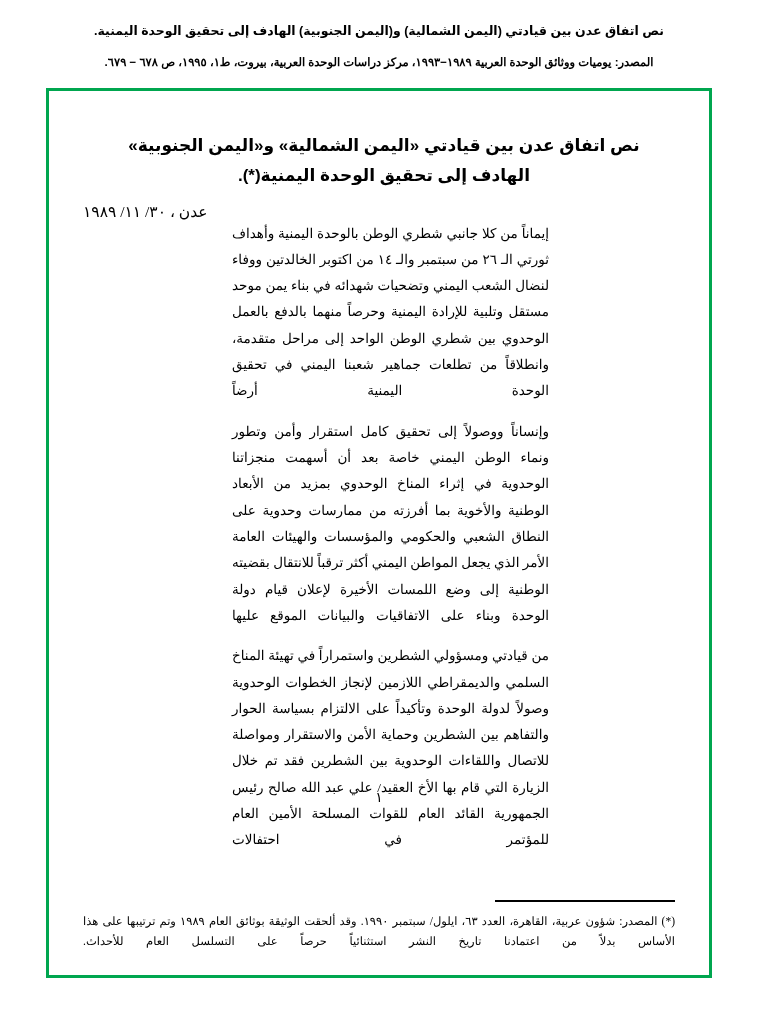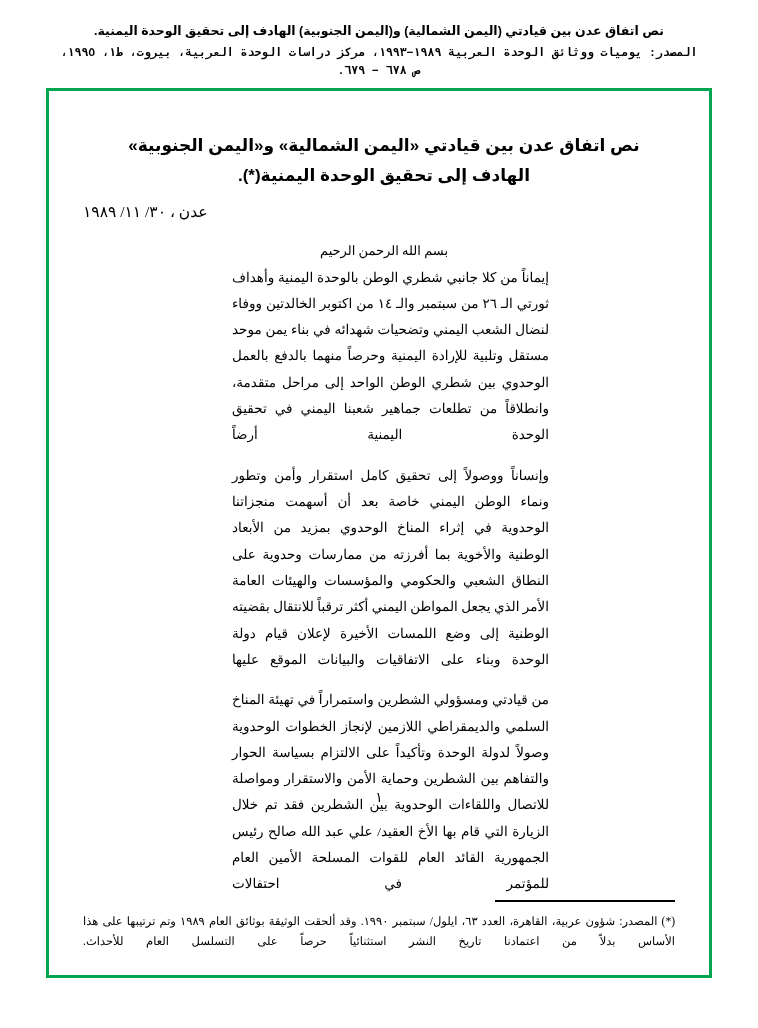--- a/index.html
+++ b/index.html
@@ -30,25 +30,25 @@
     box-sizing: border-box;
   }
   .doc-header .hdr-title {
     font-family: "Liberation Sans", "DejaVu Sans", sans-serif;
     font-weight: bold;
     font-size: 12.5px;
     line-height: 1.5;
     letter-spacing: 0px;
   }
   .doc-header .hdr-source {
-    font-family: Liberation Mono, monospace;
+    font-family: Liberation Sans, sans-serif;
     font-weight: bold;
     font-size: 11.5px;
     line-height: 1.6;
-    margin-top: 3px;
+    margin-top: 12px;
   }
 
   
   .frame {
     position: absolute;
     left: 46px;
     top: 88px;
     width: 666px;
     height: 890px;
     border: 3px solid #00a64f;
@@ -141,21 +141,20 @@
     <div class="hdr-source">المصدر: يوميات ووثائق الوحدة العربية ١٩٨٩−١٩٩٣، مركز دراسات الوحدة العربية، بيروت، ط١، ١٩٩٥، ص ٦٧٨ − ٦٧٩.</div>
   </div>
 
   <div class="frame" style="border-color: rgb(0, 166, 79);">
     <div class="frame-inner">
 
       <div class="title">نص اتفاق عدن بين قيادتي «اليمن الشمالية» و«اليمن الجنوبية» الهادف إلى تحقيق الوحدة اليمنية(*).</div>
 
       <div class="dateline">عدن ، ٣٠/ ١١/ ١٩٨٩</div>
 
-      <div class="basmala">بسم الله الرحمن الرحيم</div>
 
       <div class="body-col">
         <p>إيماناً من كلا جانبي شطري الوطن بالوحدة اليمنية وأهداف ثورتي الـ ٢٦ من سبتمبر والـ ١٤ من اكتوبر الخالدتين ووفاء لنضال الشعب اليمني وتضحيات شهدائه في بناء يمن موحد مستقل وتلبية للإرادة اليمنية وحرصاً منهما بالدفع بالعمل الوحدوي بين شطري الوطن الواحد إلى مراحل متقدمة، وانطلاقاً من تطلعات جماهير شعبنا اليمني في تحقيق الوحدة اليمنية أرضاً</p>
         <p>وإنساناً ووصولاً إلى تحقيق كامل استقرار وأمن وتطور ونماء الوطن اليمني خاصة بعد أن أسهمت منجزاتنا الوحدوية في إثراء المناخ الوحدوي بمزيد من الأبعاد الوطنية والأخوية بما أفرزته من ممارسات وحدوية على النطاق الشعبي والحكومي والمؤسسات والهيئات العامة الأمر الذي يجعل المواطن اليمني أكثر ترقباً للانتقال بقضيته الوطنية إلى وضع اللمسات الأخيرة لإعلان قيام دولة الوحدة وبناء على الاتفاقيات والبيانات الموقع عليها</p>
         <p>من قيادتي ومسؤولي الشطرين واستمراراً في تهيئة المناخ السلمي والديمقراطي اللازمين لإنجاز الخطوات الوحدوية وصولاً لدولة الوحدة وتأكيداً على الالتزام بسياسة الحوار والتفاهم بين الشطرين وحماية الأمن والاستقرار ومواصلة للاتصال واللقاءات الوحدوية بين الشطرين فقد تم خلال الزيارة التي قام بها الأخ العقيد/ علي عبد الله صالح رئيس الجمهورية القائد العام للقوات المسلحة الأمين العام للمؤتمر في احتفالات</p>
       </div>
 
       <div class="footnote">
         <div class="rule"></div>
         <p>(*) المصدر: شؤون عربية، القاهرة، العدد ٦٣، ايلول/ سبتمبر ١٩٩٠. وقد ألحقت الوثيقة بوثائق العام ١٩٨٩ وتم ترتيبها على هذا الأساس بدلاً من اعتمادنا تاريخ النشر استثنائياً حرصاً على التسلسل العام للأحداث.</p>

